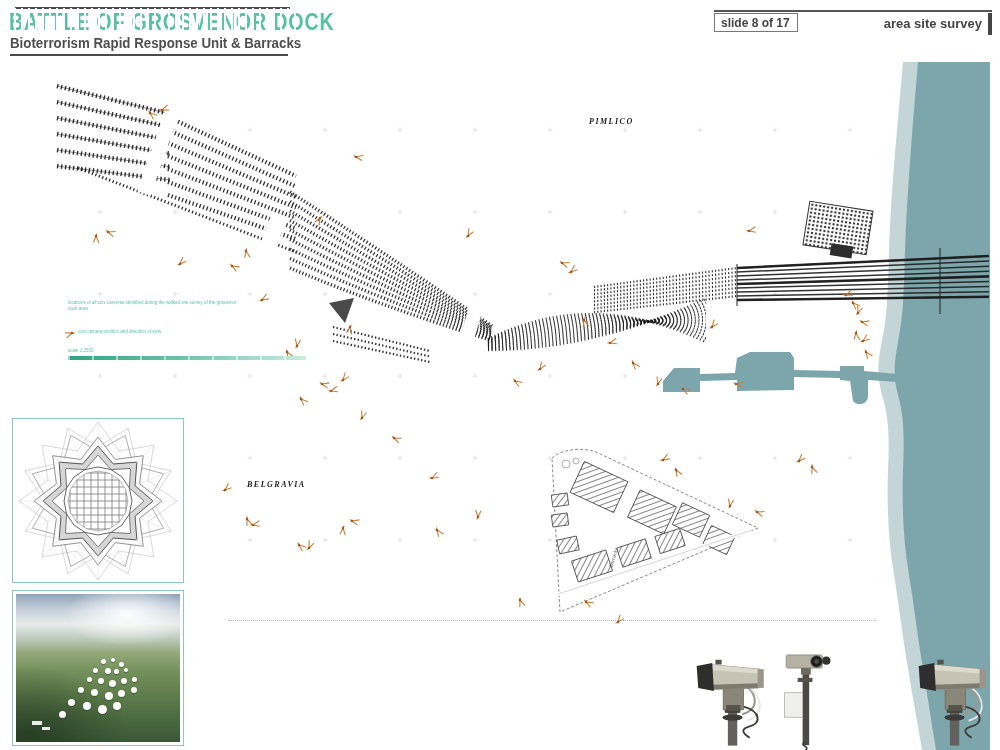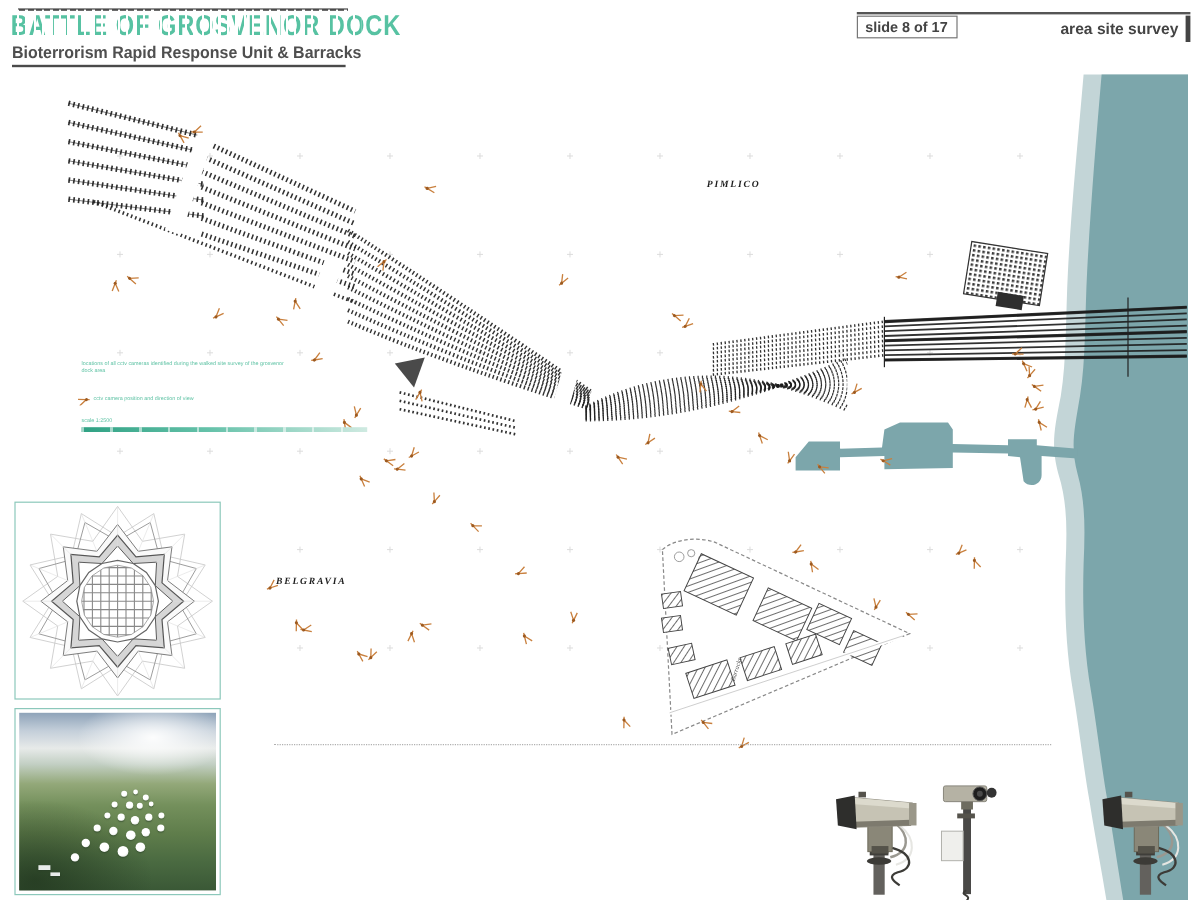--- a/index.html
+++ b/index.html
@@ -311,22 +311,22 @@
         <use href="#cctv-marker" transform="translate(749,231) rotate(-10)"></use>
         <use href="#cctv-marker" transform="translate(586,602) rotate(30)"></use>
         <use href="#cctv-marker" transform="translate(618,622) rotate(-50)"></use>
         <use href="#cctv-marker" transform="translate(520,600) rotate(70)"></use>
       </g>
   </svg>
 
   <div id="dotline"></div>
 
   <div id="labels-layer">
-      <div class="district-label" style="left: 589px; top: 117px; margin-top: 32px;">PIMLICO</div>
-      <div class="district-label" style="left: 230px; top: 480px;">BELGRAVIA</div>
+      <div class="district-label" style="left: 589px; top: 117px;">PIMLICO</div>
+      <div class="district-label" style="left: 247px; top: 480px;">BELGRAVIA</div>
     </div>
 
   <div id="legend">
     <div class="tiny">locations of all cctv cameras identified during the walked site survey of the grosvenor dock area</div>
     <div class="row2">
       <svg width="14" height="12">
         <g id="legend-icon-slot" transform="translate(10,7) rotate(160)">
             <use href="#cctv-marker"></use>
           </g>
       </svg>

